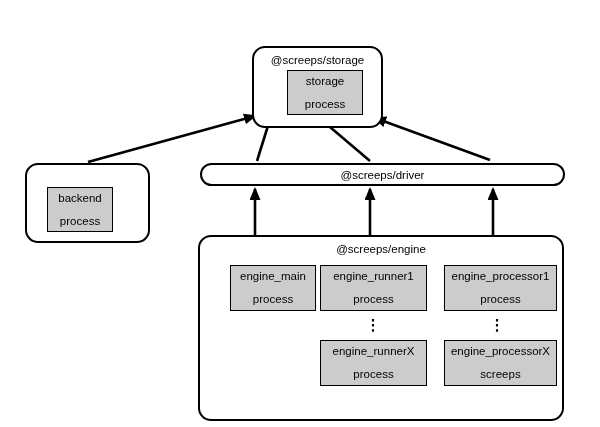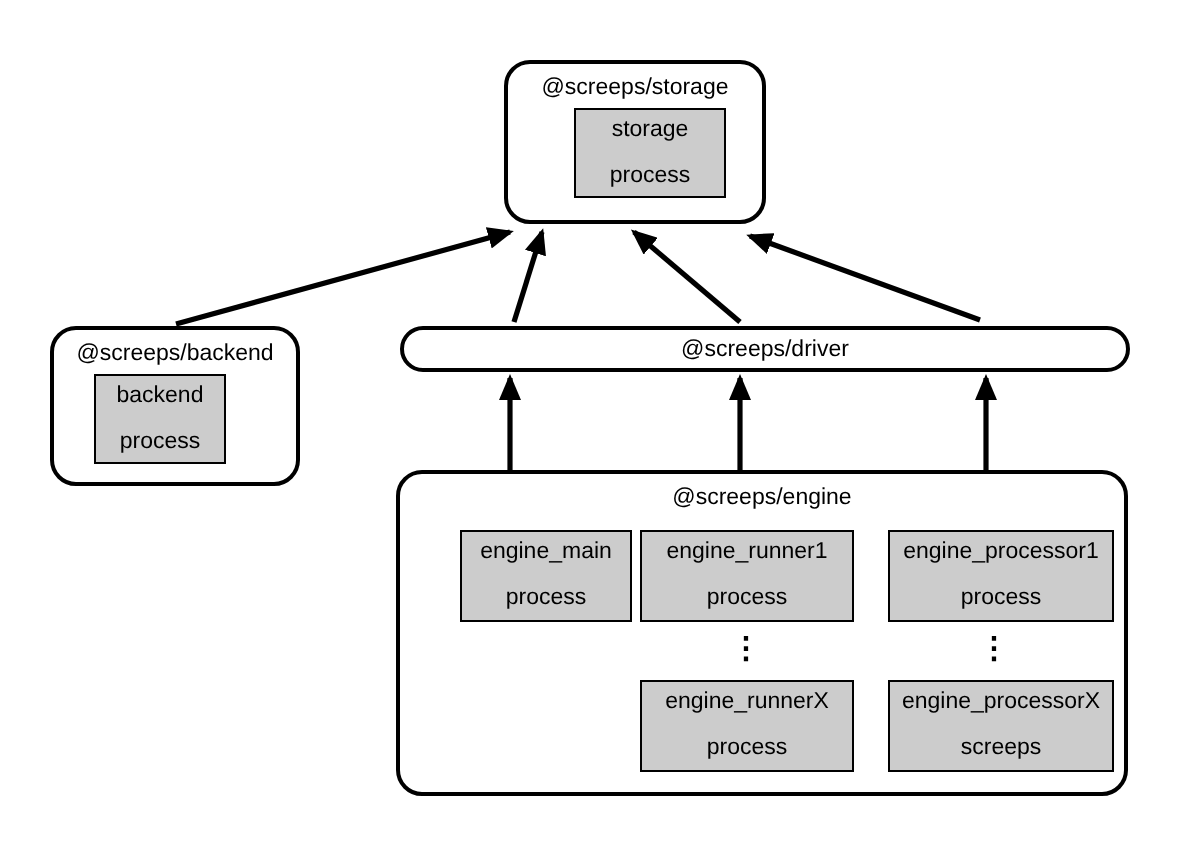--- a/index.html
+++ b/index.html
@@ -13,27 +13,27 @@
   }
   .node-title{
     text-align:center;font-size:11.5px;line-height:14px;padding-top:5px;
     white-space:nowrap;
   }
   .proc{
     position:absolute;background:#cccccc;border:1px solid #000;box-sizing:border-box;
     display:flex;align-items:center;justify-content:center;text-align:center;
     font-size:11.5px;line-height:23px;
   }
-  #storage-node{left:252px;top:30px;width:131px;height:82px;}
+  #storage-node{left:252px;top:46px;width:131px;height:82px;}
   #storage-proc{left:33px;top:22px;width:76px;height:45px;}
   #backend-node{left:25px;top:163px;width:125px;height:80px;}
   #backend-proc{left:20px;top:22px;width:66px;height:45px;}
   #driver-node{left:200px;top:163px;width:365px;height:23px;border-radius:12px;}
   #driver-node .node-title{padding-top:3px;}
-  #engine-node{left:198px;top:235px;width:366px;height:163px;}
+  #engine-node{left:198px;top:235px;width:366px;height:186px;}
   #engine-main{left:30px;top:28px;width:86px;height:46px;}
   #engine-runner1{left:120px;top:28px;width:107px;height:46px;}
   #engine-processor1{left:244px;top:28px;width:113px;height:46px;}
   #engine-runnerX{left:120px;top:103px;width:107px;height:46px;}
   #engine-processorX{left:244px;top:103px;width:113px;height:46px;}
   .dots{
     position:absolute;width:20px;text-align:center;font-size:15px;font-weight:bold;
     line-height:18px;
   }
   #dots-runner{left:163px;top:79px;}
@@ -61,21 +61,20 @@
         <line x1="493" y1="235" x2="493" y2="189" stroke="#000000" stroke-width="2.6" marker-end="url(#arrowhead)"></line>
       </g>
   </svg>
 
   <div class="node" id="storage-node">
     <div class="node-title">@screeps/storage</div>
     <div class="proc" id="storage-proc">storage process</div>
   </div>
 
   <div class="node" id="backend-node">
-    <div class="node-title">@screeps/backend</div>
     <div class="proc" id="backend-proc">backend process</div>
   </div>
 
   <div class="node" id="driver-node">
     <div class="node-title">@screeps/driver</div>
   </div>
 
   <div class="node" id="engine-node">
     <div class="node-title">@screeps/engine</div>
     <div class="proc" id="engine-main">engine_main process</div>

